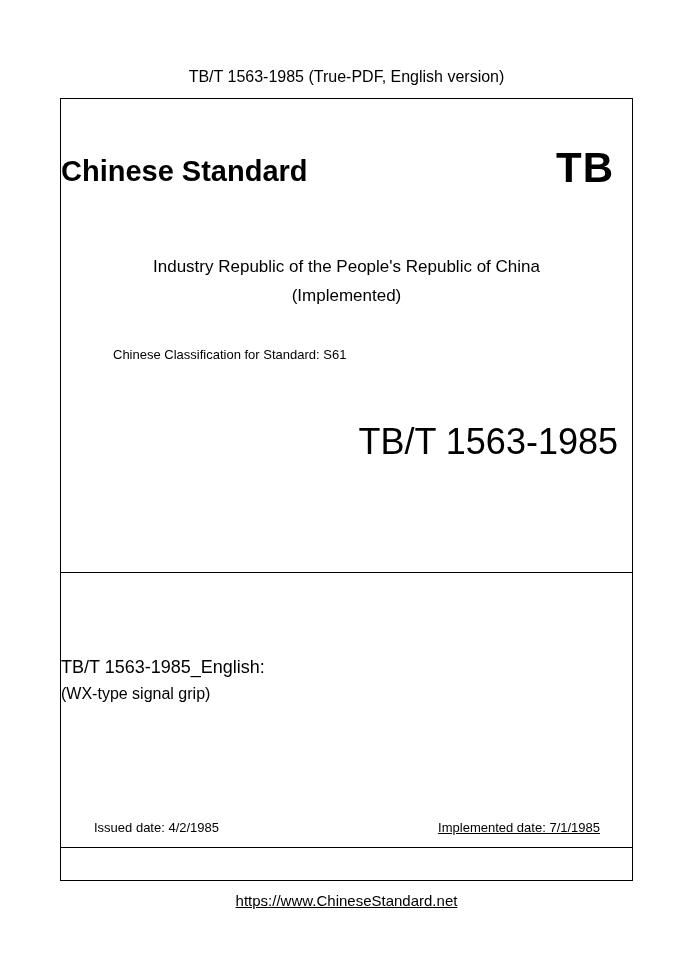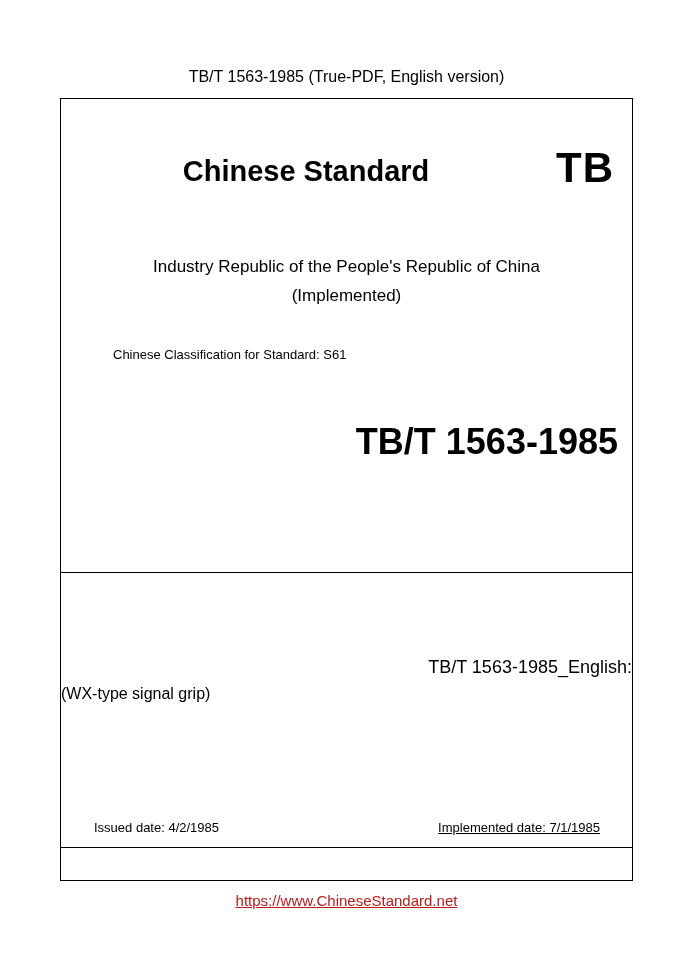--- a/index.html
+++ b/index.html
@@ -55,21 +55,21 @@
     top: 45px;
     font-size: 42px;
     font-weight: bold;
     letter-spacing: 1px;
   }
   .chinese-standard {
     position: absolute;
     left: 0;
     top: 56px;
     width: 490px;
-    text-align: center;
+    text-align: left;
     font-size: 29px;
     font-weight: bold;
   }
   .industry-line1 {
     position: absolute;
     left: 0;
     top: 158px;
     width: 100%;
     text-align: center;
     font-size: 17px;
@@ -87,38 +87,38 @@
     left: 8px;
     top: 248px;
     font-size: 13px;
     margin-left: 44px;
   }
   .std-number {
     position: absolute;
     right: 14px;
     top: 322px;
     font-size: 36px;
-    font-weight: bold;
+    font-weight: normal;
   }
   
   .lower-cell {
     position: absolute;
     left: 0;
     top: 474px;
     width: 100%;
     height: 275px;
     box-sizing: border-box;
     border-bottom: 1.5px solid #000;
   }
   .title-en-1 {
     position: absolute;
     left: 0;
     top: 84px;
     width: 100%;
-    text-align: right;
+    text-align: left;
     font-size: 18px;
   }
   .title-en-2 {
     position: absolute;
     left: 0;
     top: 112px;
     width: 100%;
     text-align: left;
     font-size: 16px;
   }
@@ -144,21 +144,21 @@
     height: 32px;
     box-sizing: border-box;
   }
   .footer-url {
     position: absolute;
     top: 892px;
     left: 0;
     width: 693px;
     text-align: center;
     font-size: 15px;
-    color: #b91c1c;
+    color: #000000;
     text-decoration: underline;
   }
 </style>
 </head>
 <body>
 
 <div class="page">
 
   <div class="header-line">TB/T 1563-1985 (True-PDF, English version)</div>
 

